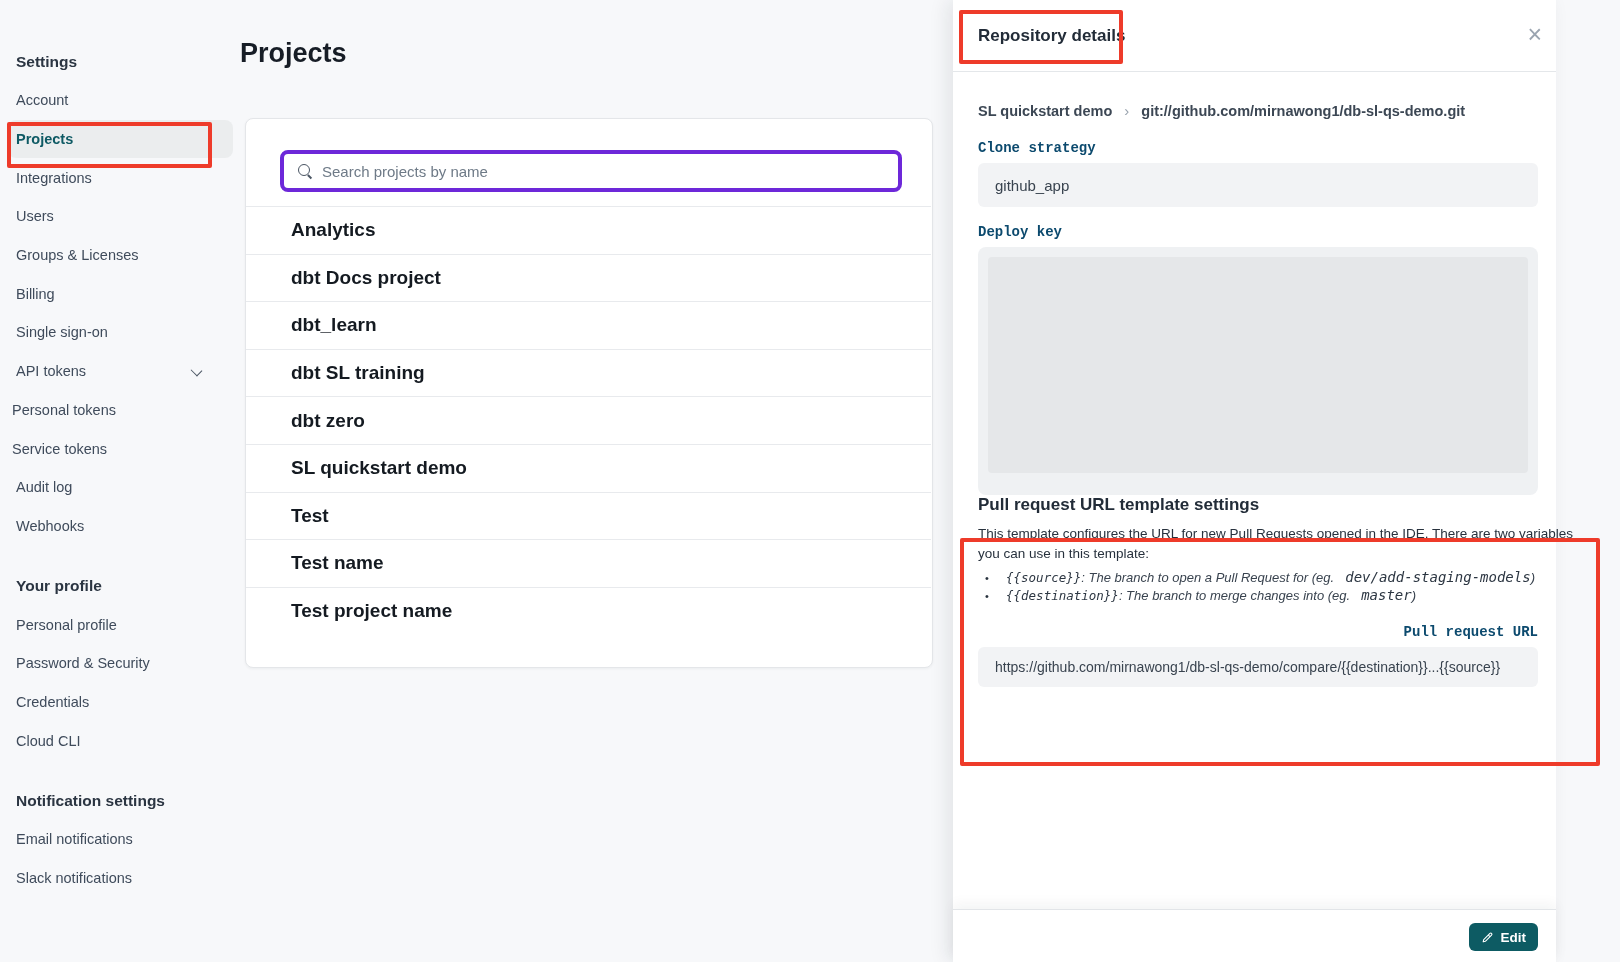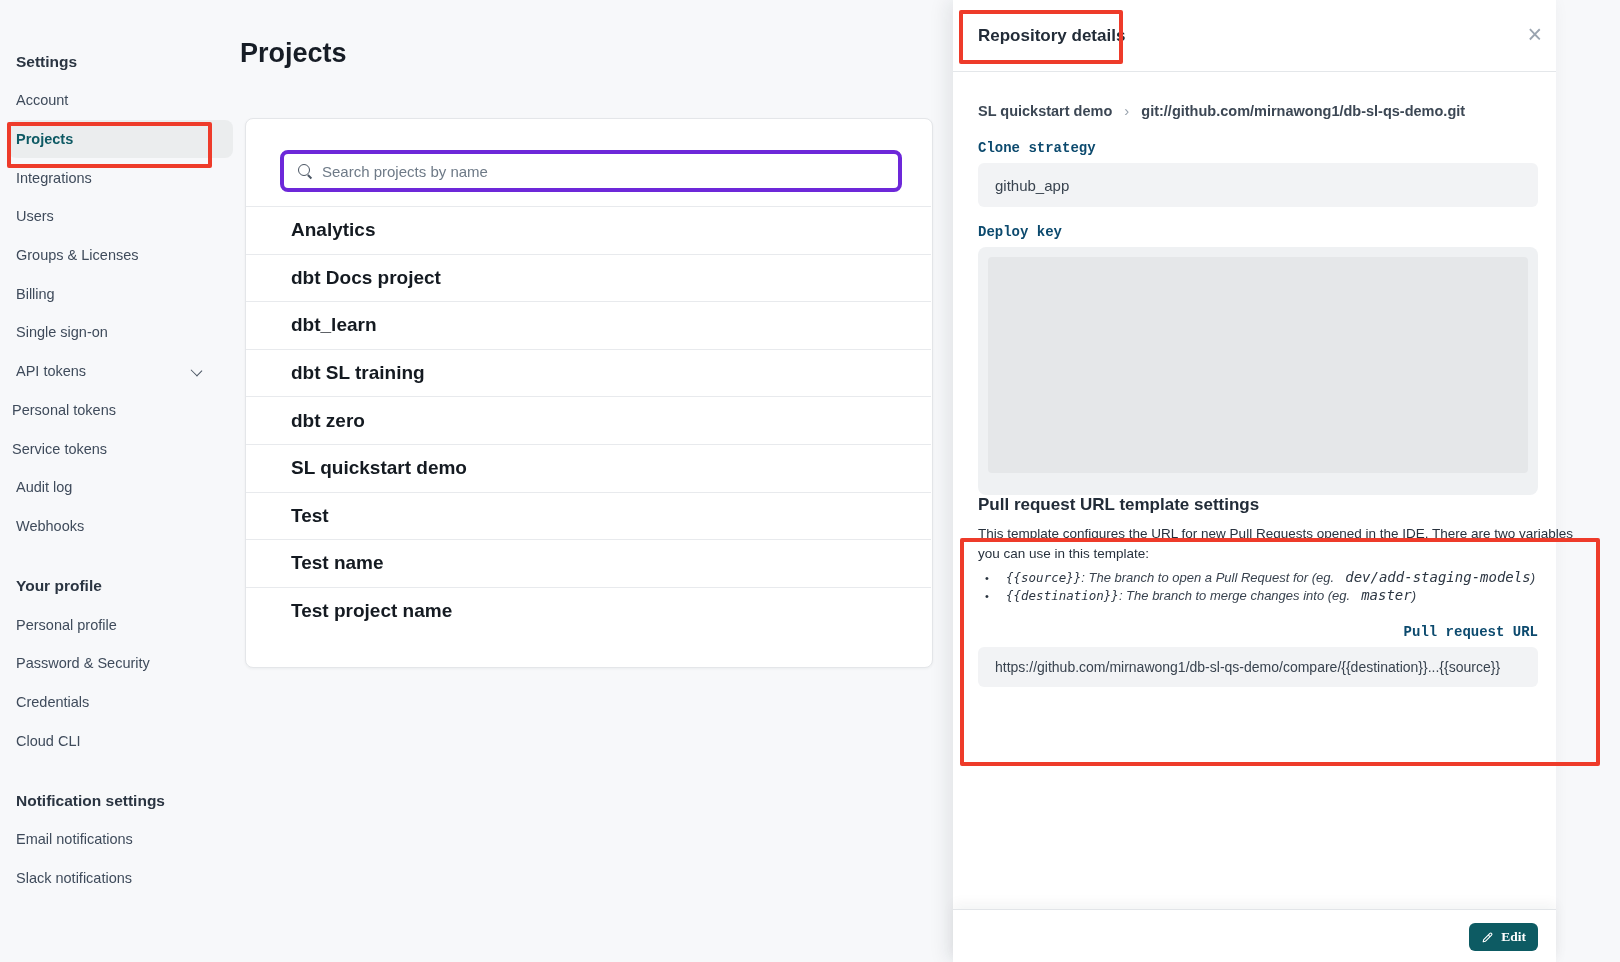--- a/index.html
+++ b/index.html
@@ -113,21 +113,21 @@
   .url-field { height:40px; font-size:14px; }
 
   .panel-footer {
     position:absolute; left:0; right:0; bottom:0; height:53px; background:#fff;
     border-top:1px solid #e2e5e8; box-shadow:0 -5px 12px rgba(20,30,40,.05);
   }
   .edit-btn {
     position:absolute; right:18px; top:13px; height:28px; padding:0 12px;
     background:#0d5b63; border:none; border-radius:6px; color:#fff;
     font-size:13.5px; font-weight:bold; display:flex; align-items:center; gap:7px;
-    cursor:pointer; font-family:Liberation Serif, serif;
+    cursor:pointer; font-family:Liberation Sans, sans-serif;
   }
   .edit-btn svg { display:block; }
 </style>
 </head>
 <body>
 
 <nav class="sidebar">
   <div class="side-heading">Settings</div>
 
   <div class="side-item">

